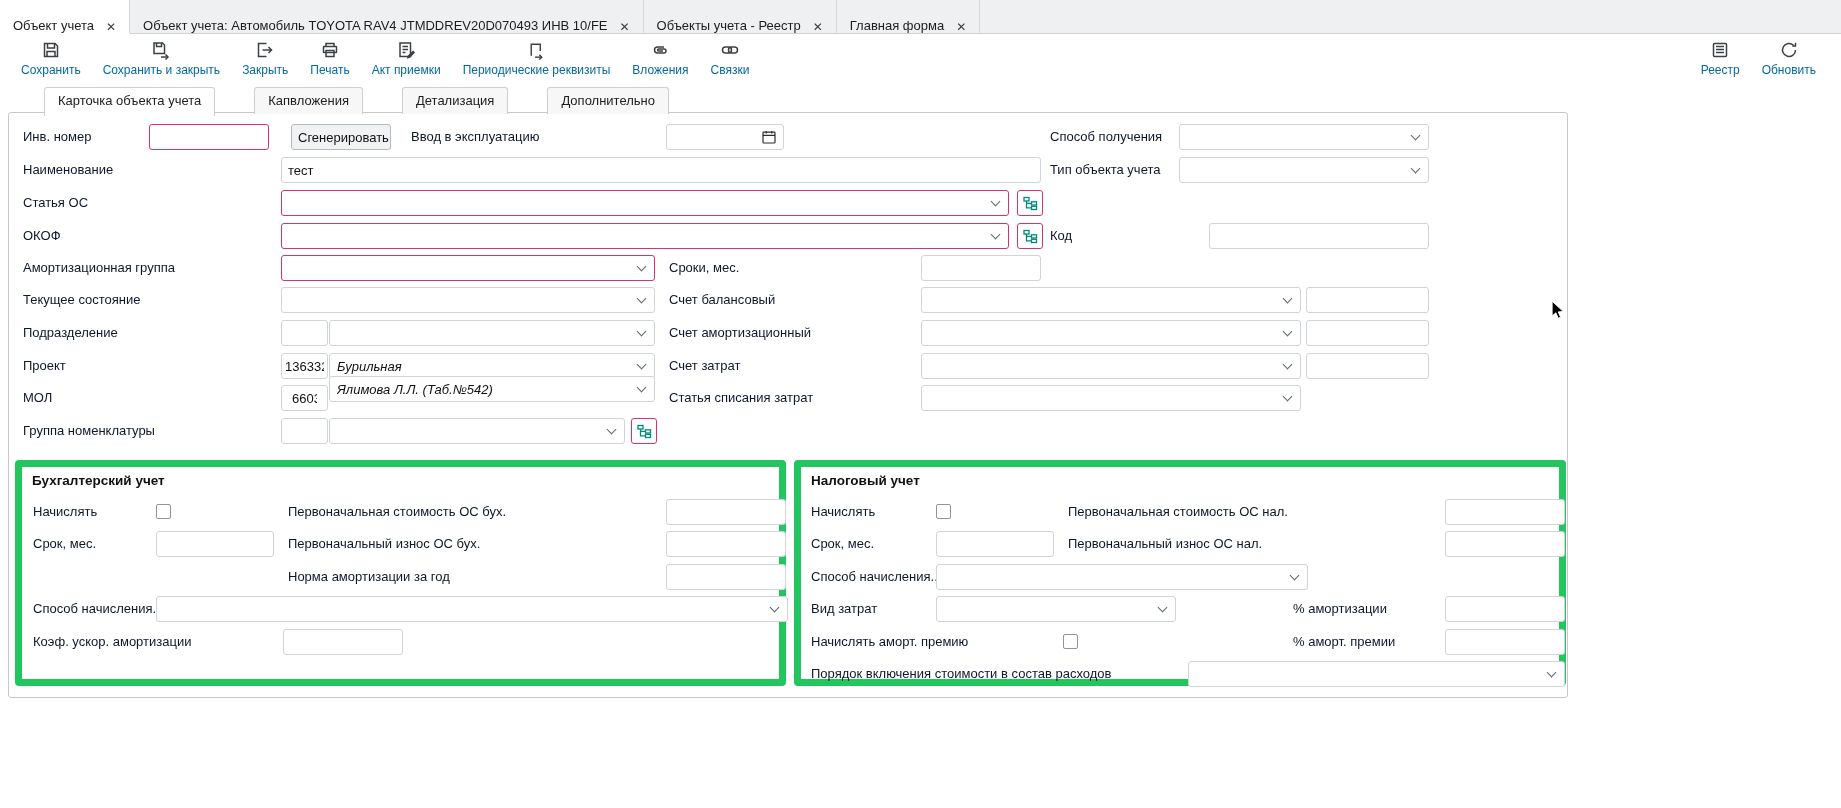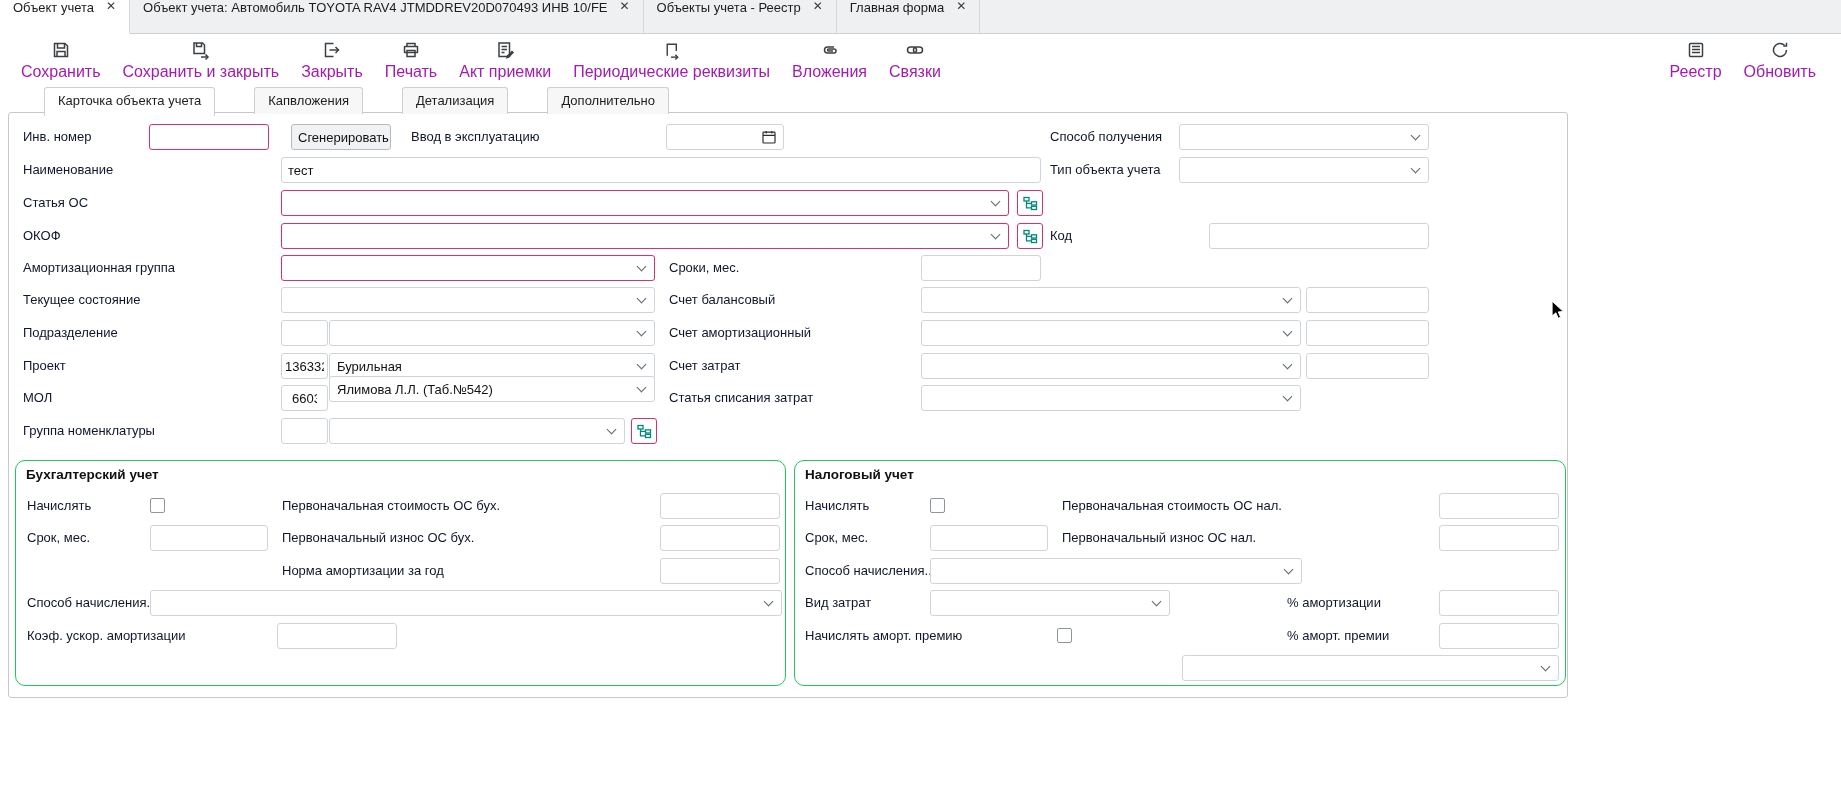--- a/index.html
+++ b/index.html
@@ -3,58 +3,58 @@
 <meta charset="utf-8">
 <style>
   * { box-sizing: border-box; }
   html,body { margin:0; padding:0; }
   body {
     width:1841px; height:808px; position:relative; overflow:hidden;
     background:#fff; font-family:"Liberation Sans", sans-serif; color:#161616;
   }
   
   .tabbar { display:flex; height:34px; background:#eef0f1; border-bottom:1px solid #ccd1d5; align-items:stretch; }
-  .wtab { display:flex; align-items:flex-start; gap:12px; padding:0 13px; font-size:13px; color:#1d1d1d;
+  .wtab { display:flex; align-items:flex-end; gap:12px; padding:0 13px; font-size:13px; color:#1d1d1d;
           border-right:1px solid #d6dadd; white-space:nowrap; cursor:default; }
   .wtab.active { background:#fff; border-bottom:1px solid #fff; margin-bottom:-1px; }
   .xclose { font-size:12px; color:#3a3a3a; line-height:1; cursor:pointer; }
   
   .toolbar { height:52px; display:flex; align-items:flex-start; padding:5px 14px 0 10px; background:#fff; }
   .tbtn { display:flex; flex-direction:column; align-items:center; gap:3px; padding:1px 11px; cursor:pointer; }
-  .tbtn span { font-size:16px; color:#a21caf; white-space:nowrap; }
+  .tbtn span { font-size:12px; color:#0369a1; white-space:nowrap; }
   .ticon { width:20px; height:20px; stroke:#3d4043; fill:none; stroke-width:1.5; }
   .tright { margin-left:auto; display:flex; }
   
   .subtabs { position:absolute; left:8px; top:87px; display:flex; align-items:flex-end; z-index:3; }
   .stab { padding:5px 13px 6px; font-size:13px; color:#1d1d1d; border:1px solid #cfcfcf; border-bottom:none;
           border-radius:3px 3px 0 0; background:#f7f7f7; margin-right:3px; cursor:pointer; white-space:nowrap;margin-left:36px; }
   .stab.active { background:#fff; padding-bottom:8px; margin-bottom:-2px; }
   
   .panel { position:absolute; left:8px; top:112px; width:1560px; height:586px; border:1px solid #c8c8c8;
            border-radius:3px; background:#fff; }
   .lbl { position:absolute; height:26px; line-height:26px; font-size:13px; color:#0f172a; white-space:nowrap; }
   .inp { position:absolute; height:26px; border:1px solid #cfd4d9; border-radius:3px; padding:0 6px;
          font:13px "Liberation Sans", sans-serif; color:#111; background:#fff; outline:none; }
   .inp.req { border:1px solid #d6336c; }
   .dd { position:absolute; height:26px; border:1px solid #cfd4d9; border-radius:3px; background:#fff;
         display:flex; align-items:center; padding:0 9px 0 7px; cursor:pointer; }
   .dd.req { border-color:#d6336c; }
-  .ddv { font-size:13px; color:#111; white-space:nowrap; overflow:hidden; }
+  .ddv { font-size:13px; color:#111; white-space:nowrap; overflow:hidden;font-style:italic; }
   .chev { width:7px; height:7px; border-right:1.6px solid #5c6670; border-bottom:1.6px solid #5c6670;
           transform:rotate(45deg); margin-left:auto; margin-top:-3px; flex:none; }
   .treebtn { position:absolute; width:26px; height:26px; border:1px solid #d6336c; border-radius:3px;
              background:#fff; display:flex; align-items:center; justify-content:center; cursor:pointer; }
   .treeicon { stroke:#00897b; fill:none; stroke-width:1.3; }
   .genbtn { position:absolute; height:26px; border:1px solid #b6bbc0; border-radius:3px; background:#f1f2f3;
             font:13px "Liberation Sans", sans-serif; color:#111; cursor:pointer; }
   .datefld { position:absolute; height:26px; border:1px solid #cfd4d9; border-radius:3px; background:#fff;
              display:flex; align-items:center; padding:0 6px; cursor:pointer; }
   .calicon { margin-left:auto; stroke:#2d2d2d; fill:none; stroke-width:1.5; }
   .cb { position:absolute; width:15px; height:15px; border:1px solid #8d969e; border-radius:2px; background:#fff; cursor:pointer; }
-  .fpanel { position:absolute; border:1px solid #22c55e; border-radius:10px; background:#fff; }
+  .fpanel { position:absolute; border:7px solid #22c55e; border-radius:4px; background:#fff; }
   .ptitle { position:absolute; left:10px; top:6px; font-size:13.5px; font-weight:bold; color:#111; }
   .cursor { position:absolute; left:1550px; top:300px; z-index:9; }
 </style>
 </head>
 <body>
 
 <div class="tabbar">
   <div class="wtab active">
     <span>Объект учета</span>
     <span class="xclose">✕</span>
@@ -342,20 +342,21 @@
         <span class="chev"></span>
     </div>
     <div class="lbl" style="left:492px;top:129px">% амортизации</div>
     <input class="inp" style="left: 644px; top: 129px; width: 120px;">
 
     <div class="lbl" style="left:10px;top:162px">Начислять аморт. премию</div>
     <span class="cb" style="left:262px;top:167px"></span>
     <div class="lbl" style="left:492px;top:162px">% аморт. премии</div>
     <input class="inp" style="left: 644px; top: 162px; width: 120px;">
 
+    <div class="lbl" style="left:10px;top:194px">Порядок включения стоимости в состав расходов</div>
     <div class="dd" style="left:387px;top:194px;width:377px">
       <span class="ddv"></span>
         <span class="chev"></span>
     </div>
   </div>
 
 </div>
 
 <svg class="cursor" width="16" height="20" viewBox="0 0 12 17">
   <path d="M1 1l0 12.5 3.2-2.6 2 4.6 2-0.9-2-4.5 4.3-0.3z" fill="#000" stroke="#fff" stroke-width="0.8"></path>

